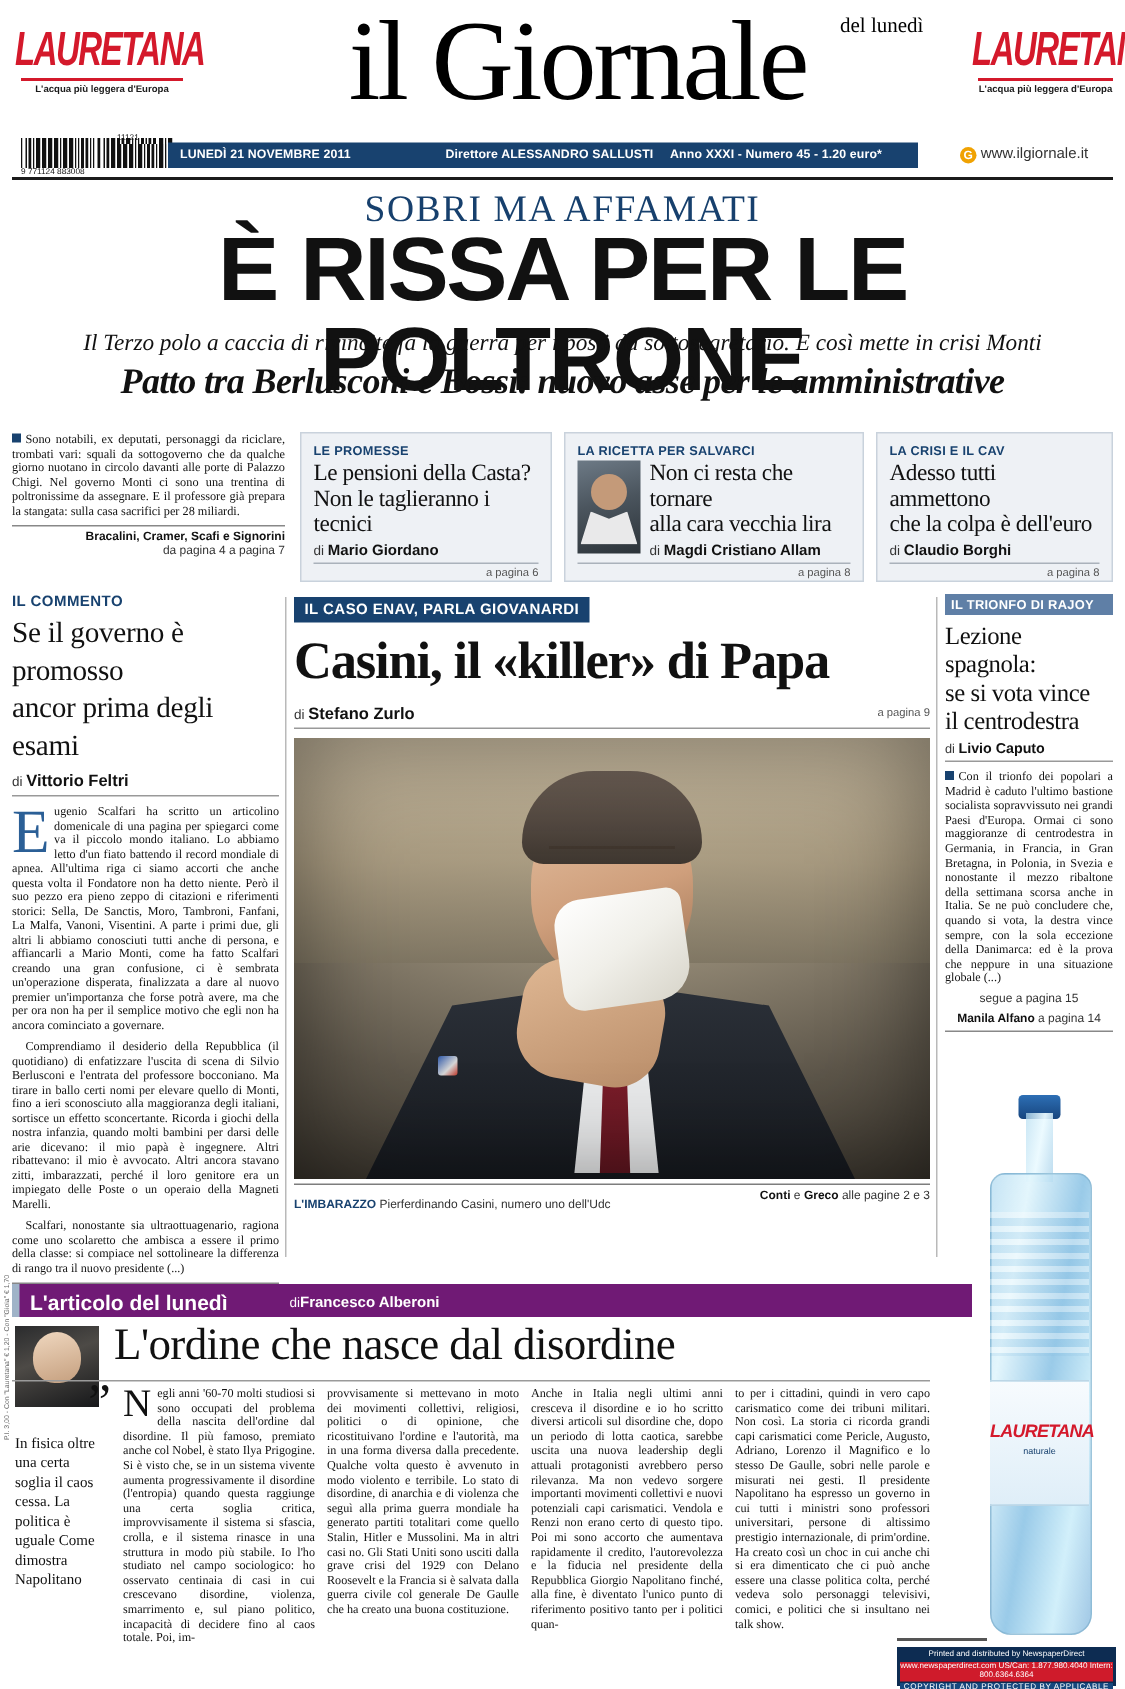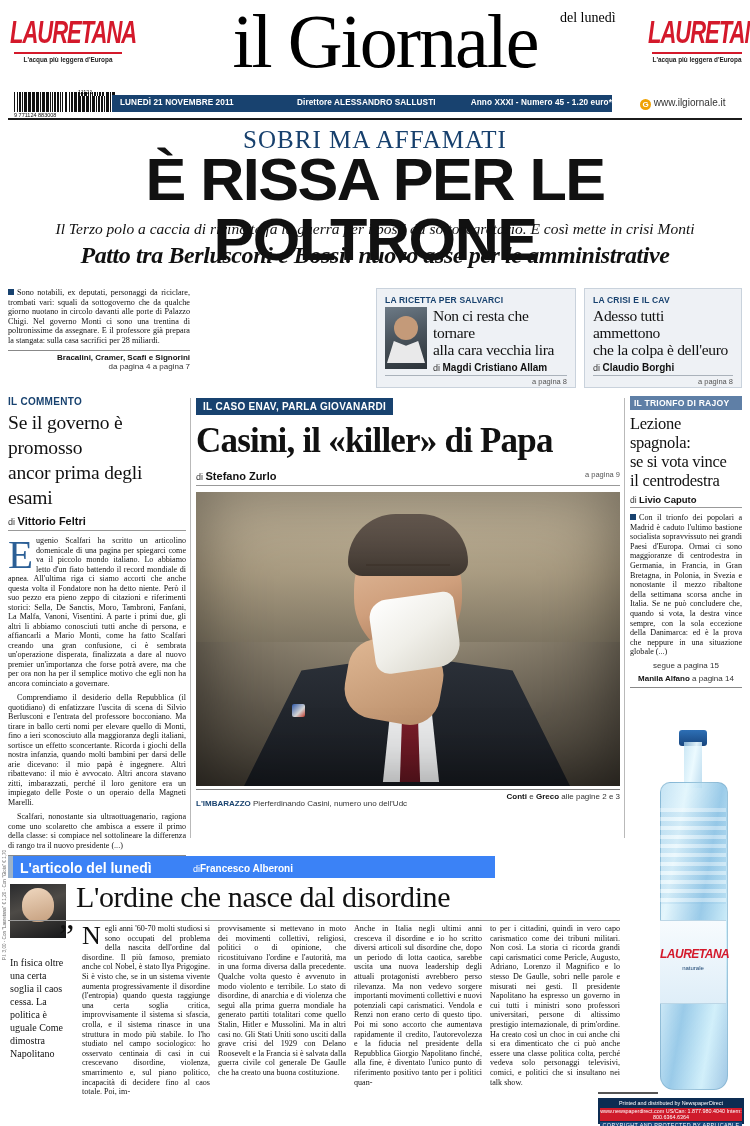--- a/index.html
+++ b/index.html
@@ -27,21 +27,21 @@
   .bc{position:absolute;background:#fff;}
   .bc i{display:inline-block;width:1px;height:100%;background:#111;vertical-align:top;}
   .bc-num{font-family:"Liberation Sans",sans-serif;font-size:5.5px;color:#111;}
 
   
   .datebar{position:absolute;left:112px;top:95px;width:500px;height:17px;background:#18426f;}
   .datebar span{display:block;position:absolute;top:3px;color:#fff;font-weight:bold;
       font-family:"Liberation Sans",sans-serif;font-size:8.2px;letter-spacing:.1px;}
   .db-date{left:8px;}
   .db-dir{left:185px;}
-  .db-num{right:0;text-align:right;}
+  .db-num{right:24px;text-align:right;}
   .site{position:absolute;left:640px;top:97px;font-family:"Liberation Sans",sans-serif;
       font-size:10px;color:#333;}
   .gball{display:inline-block;width:11px;height:11px;border-radius:50%;background:#f0a202;
       color:#fff;font-size:8px;font-weight:bold;text-align:center;line-height:11px;
       font-family:"Liberation Sans",sans-serif;vertical-align:-1px;}
 
   .toprule{position:absolute;left:8px;top:118px;width:734px;border-top:2px solid #1b1b1b;}
 
   
   .kicker1{position:absolute;left:0;top:126px;width:750px;text-align:center;
@@ -177,21 +177,21 @@
      background:linear-gradient(180deg,#2d6fb5,#17457e);}
   .bt-label{position:absolute;left:14px;top:196px;width:66px;height:82px;
      background:linear-gradient(180deg,#f7fbfe,#dfeef8);border-top:1px solid #bcd6e6;border-bottom:1px solid #bcd6e6;}
   .bt-lw{font-family:"Liberation Sans",sans-serif;font-weight:bold;font-style:italic;color:#d4192b;
      font-size:12px;text-align:center;margin-top:26px;letter-spacing:-.5px;}
   .bt-ls{font-family:"Liberation Sans",sans-serif;font-size:6px;text-align:center;color:#18426f;margin-top:4px;}
   .bt-rip{position:absolute;left:14px;top:84px;width:66px;height:96px;
      background:repeating-linear-gradient(180deg,rgba(255,255,255,.35) 0 4px,rgba(120,180,220,.16) 4px 9px);}
 
   
-  .abar{position:absolute;left:8px;top:856px;width:487px;height:22px;background:#3b82f6;}
+  .abar{position:absolute;left:8px;top:856px;width:640px;height:22px;background:#701a75;}
   .abar .tick{position:absolute;left:0;top:0;width:5px;height:22px;background:#9fb3c8;}
   .abar .t1{position:absolute;left:12px;top:4px;color:#fff;font-family:"Liberation Sans",sans-serif;
      font-weight:bold;font-size:14px;}
   .abar .t2{position:absolute;left:185px;top:7px;color:#fff;font-family:"Liberation Sans",sans-serif;
      font-size:9px;}
   .abar .t2 b{font-size:10px;}
   .alb-photo{position:absolute;left:10px;top:884px;width:56px;height:54px;
      background:linear-gradient(160deg,#2a2b2d 0%,#4d4a46 40%,#17181a 100%);}
   .alb-face{position:absolute;left:12px;top:4px;width:32px;height:34px;border-radius:50% 50% 45% 45%;
      background:linear-gradient(165deg,#efd7bf,#c59f7e);}
@@ -275,20 +275,32 @@
     <div class="tz tz0">
       <div class="tz-body">
         <span class="lead-sq"></span><span>Sono notabili, ex deputati, personaggi da riciclare, trombati vari: squali da sottogoverno che da qualche giorno nuotano in circolo davanti alle porte di Palazzo Chigi. Nel governo Monti ci sono una trentina di poltronissime da assegnare. E il professore già prepara la stangata: sulla casa sacrifici per 28 miliardi.</span>
       </div>
       <div class="tz-cred">
         <b>Bracalini, Cramer, Scafi e Signorini</b><br>
         <span class="d2">da pagina 4 a pagina 7</span>
       </div>
     </div>
 
+    <div class="tz tz1 b">
+      <div class="tz-kick">LE PROMESSE</div>
+      <div class="tz-hl">
+        <span>Le pensioni della Casta?</span><br>
+        <span>Non le taglieranno i tecnici</span>
+      </div>
+      <div class="tz-by">
+        <span>di</span>
+        <b>Mario Giordano</b>
+      </div>
+      <div class="tz-pg">a pagina 6</div>
+    </div>
 
     <div class="tz tz2 b">
       <div class="tz-kick">LA RICETTA PER SALVARCI</div>
       <div class="allam">
         <div class="face"></div>
         <div class="shirt"></div>
       </div>
       <div class="tz-hl">
         <span>Non ci resta che tornare</span><br>
         <span>alla cara vecchia lira</span>

